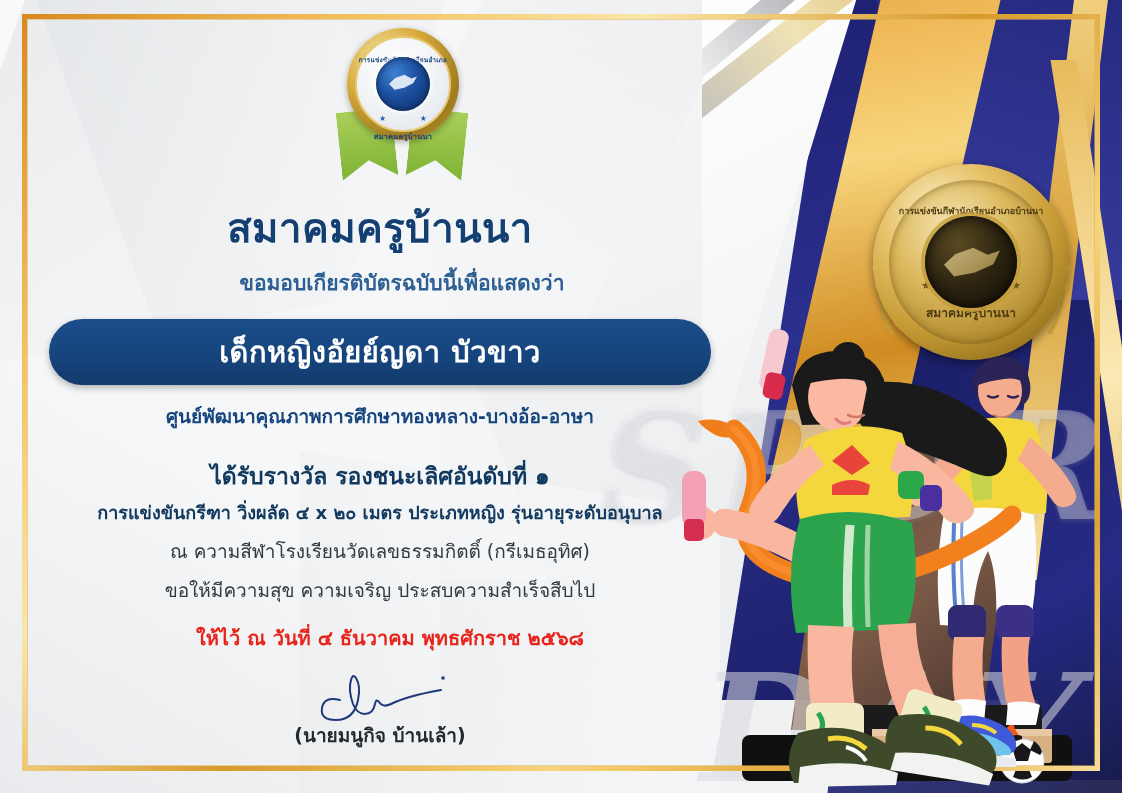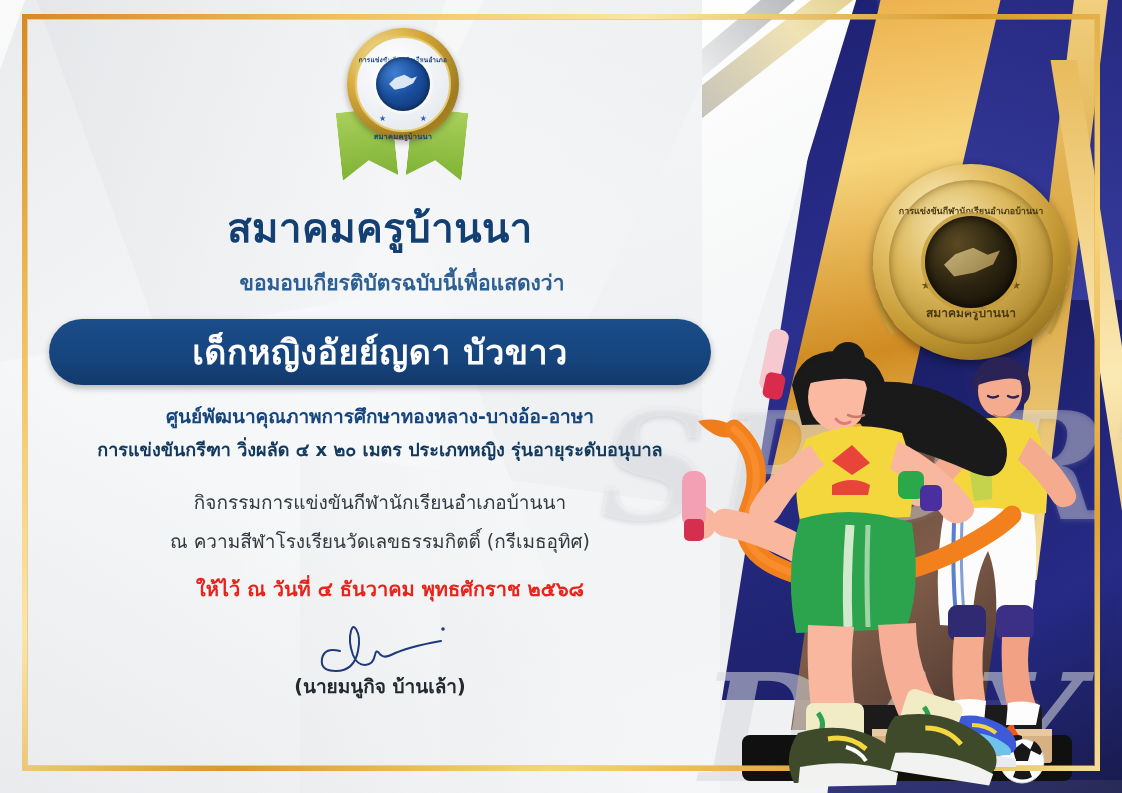--- a/index.html
+++ b/index.html
@@ -228,21 +228,21 @@
   .subtitle {
     margin-top:6px; font-size:21px; font-weight:700; color:#2c5f93;padding-left:44px;
   }
   .name-banner {
     margin:20px auto 0; width:662px; height:66px; border-radius:33px;
     background:linear-gradient(180deg,#1b4d8a 0%,#16457e 55%,#123a6c 100%);
     box-shadow:0 3px 7px rgba(0,0,0,.28);
     display:flex; align-items:center; justify-content:center;
   }
   .name-text {
-    font-size:34px; font-weight:700; color:#ffffff; letter-spacing:.5px;
+    font-size:29px; font-weight:700; color:#ffffff; letter-spacing:.5px;
   }
   .center-line {
     margin-top:16px; font-size:19px; font-weight:700; color:#16457e;
   }
   .award-line1 {
     margin-top:27px; font-size:23px; font-weight:700; color:#11395f;
   }
   .award-line2 {
     margin-top:4px; font-size:18px; font-weight:700; color:#11395f;
   }
@@ -439,24 +439,25 @@
   <div class="content">
     <div class="org-title">สมาคมครูบ้านนา</div>
     <div class="subtitle">ขอมอบเกียรติบัตรฉบับนี้เพื่อแสดงว่า</div>
 
     <div class="name-banner">
       <span class="name-text">เด็กหญิงอัยย์ญดา บัวขาว</span>
     </div>
 
     <div class="center-line">ศูนย์พัฒนาคุณภาพการศึกษาทองหลาง-บางอ้อ-อาษา</div>
 
+    <div class="award-line1">ได้รับรางวัล รองชนะเลิศอันดับที่ ๑</div>
     <div class="award-line2">การแข่งขันกรีฑา วิ่งผลัด ๔ x ๒๐ เมตร ประเภทหญิง รุ่นอายุระดับอนุบาล</div>
 
-    <div class="body-line first">กิจกรรมการแข่งขันกีฬานักเรียนอำเภอบ้านนา</div>
     <div class="body-line">ณ ความสีฬาโรงเรียนวัดเลขธรรมกิตติ์ (กรีเมธอุทิศ)</div>
+    <div class="body-line">ขอให้มีความสุข ความเจริญ ประสบความสำเร็จสืบไป</div>
 
     <div class="date-line">ให้ไว้ ณ วันที่ ๔ ธันวาคม พุทธศักราช ๒๕๖๘</div>
 
     <div class="sign-wrap">
       <svg class="sign-svg" width="140" height="54" viewBox="0 0 140 54">
         <path d="M30 30 q-16 -4 -18 8 q-2 12 14 12 q18 0 22 -20 q3 -14 -2 -22 q-3 -5 -5 2 q-3 10 2 24 q4 10 12 10 q8 0 10 -10 q1 -6 4 -2 q4 6 12 2 q16 -8 50 -14" stroke="#1f3a7a" stroke-width="2" fill="none" stroke-linecap="round"></path>
         <circle cx="133" cy="8" r="1.8" fill="#1f3a7a"></circle>
       </svg>
       <div class="sign-name">(นายมนูกิจ บ้านเล้า)</div>
 

